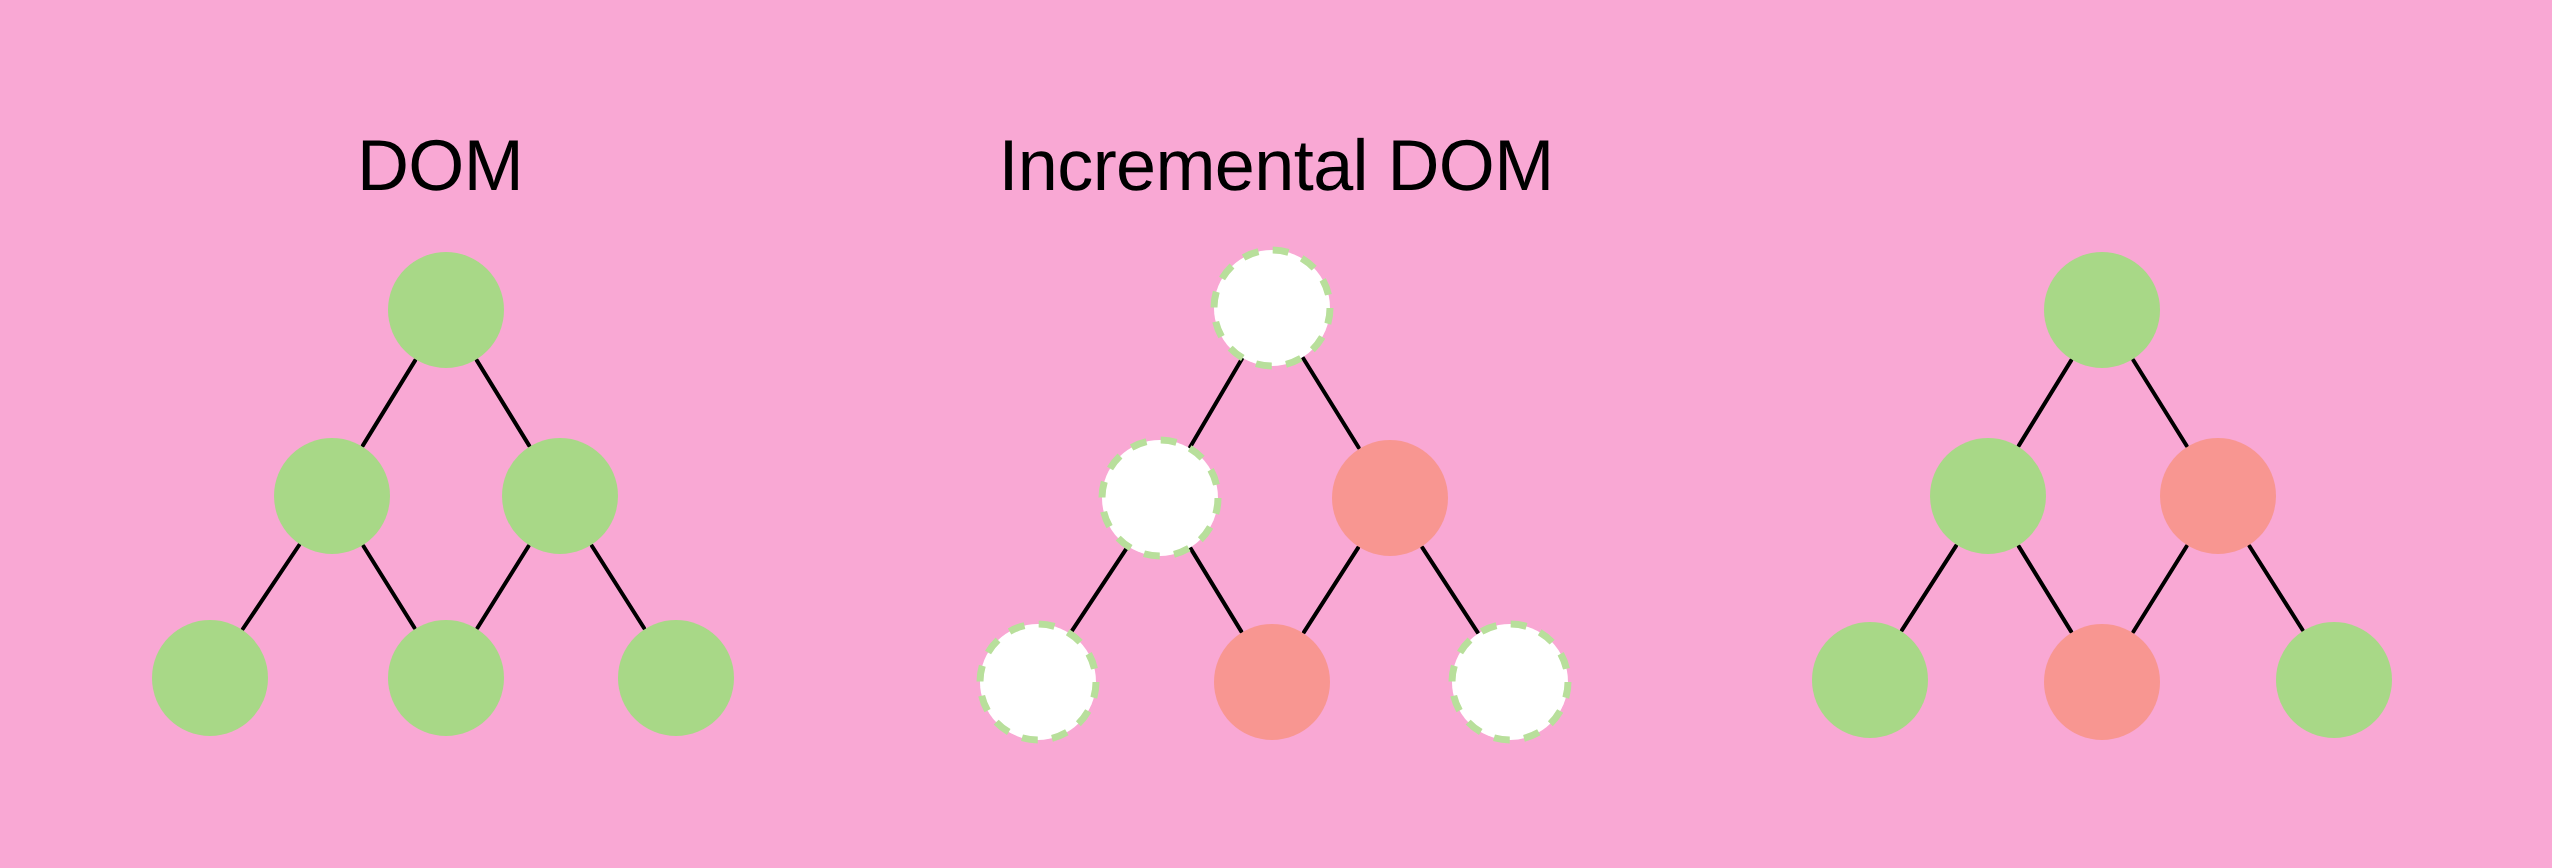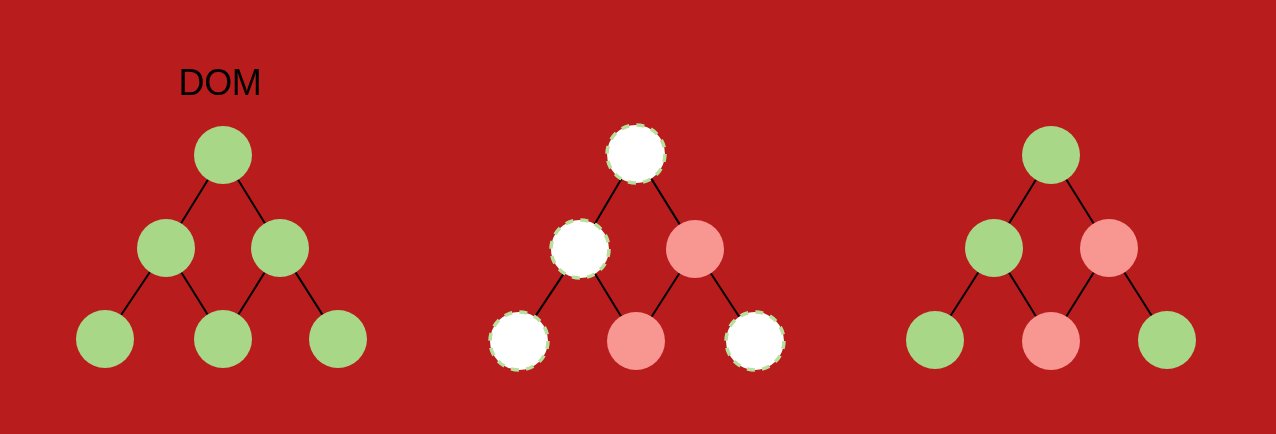--- a/index.html
+++ b/index.html
@@ -4,21 +4,21 @@
 <style>
   html, body {
     margin: 0;
     padding: 0;
     background: #ffffff;
   }
   .canvas {
     position: relative;
     width: 1276px;
     height: 434px;
-    background: #b91c1c;
+    background: #f9a8d4;
     overflow: hidden;
     font-family: "Liberation Sans", sans-serif;
   }
   .tree-title {
     position: absolute;
     top: 64px;
     transform: translateX(-50%);
     font-size: 36px;
     line-height: 38px;
     font-weight: 500;
@@ -35,20 +35,21 @@
     left: 0;
     top: 0;
     display: block;
   }
 </style>
 </head>
 <body>
 
 <div class="canvas">
   <div class="tree-title" id="title-0">DOM</div>
+  <div class="tree-title" id="title-1">Incremental DOM</div>
   <svg id="tree-svg" width="1276" height="434" viewBox="0 0 1276 434">
       <line x1="207.6" y1="180.2" x2="181.4" y2="222.8" stroke="#000000" stroke-width="2" stroke-linecap="round"></line>
       <line x1="238.4" y1="180.2" x2="264.6" y2="222.8" stroke="#000000" stroke-width="2" stroke-linecap="round"></line>
       <line x1="149.6" y1="272.5" x2="121.4" y2="314.5" stroke="#000000" stroke-width="2" stroke-linecap="round"></line>
       <line x1="181.7" y1="273.0" x2="207.3" y2="314.0" stroke="#000000" stroke-width="2" stroke-linecap="round"></line>
       <line x1="264.3" y1="273.0" x2="238.7" y2="314.0" stroke="#000000" stroke-width="2" stroke-linecap="round"></line>
       <line x1="295.9" y1="272.9" x2="322.1" y2="314.1" stroke="#000000" stroke-width="2" stroke-linecap="round"></line>
       <circle cx="223" cy="155" r="29" fill="#a8d887"></circle>
       <circle cx="166" cy="248" r="29" fill="#a8d887"></circle>
       <circle cx="280" cy="248" r="29" fill="#a8d887"></circle>

